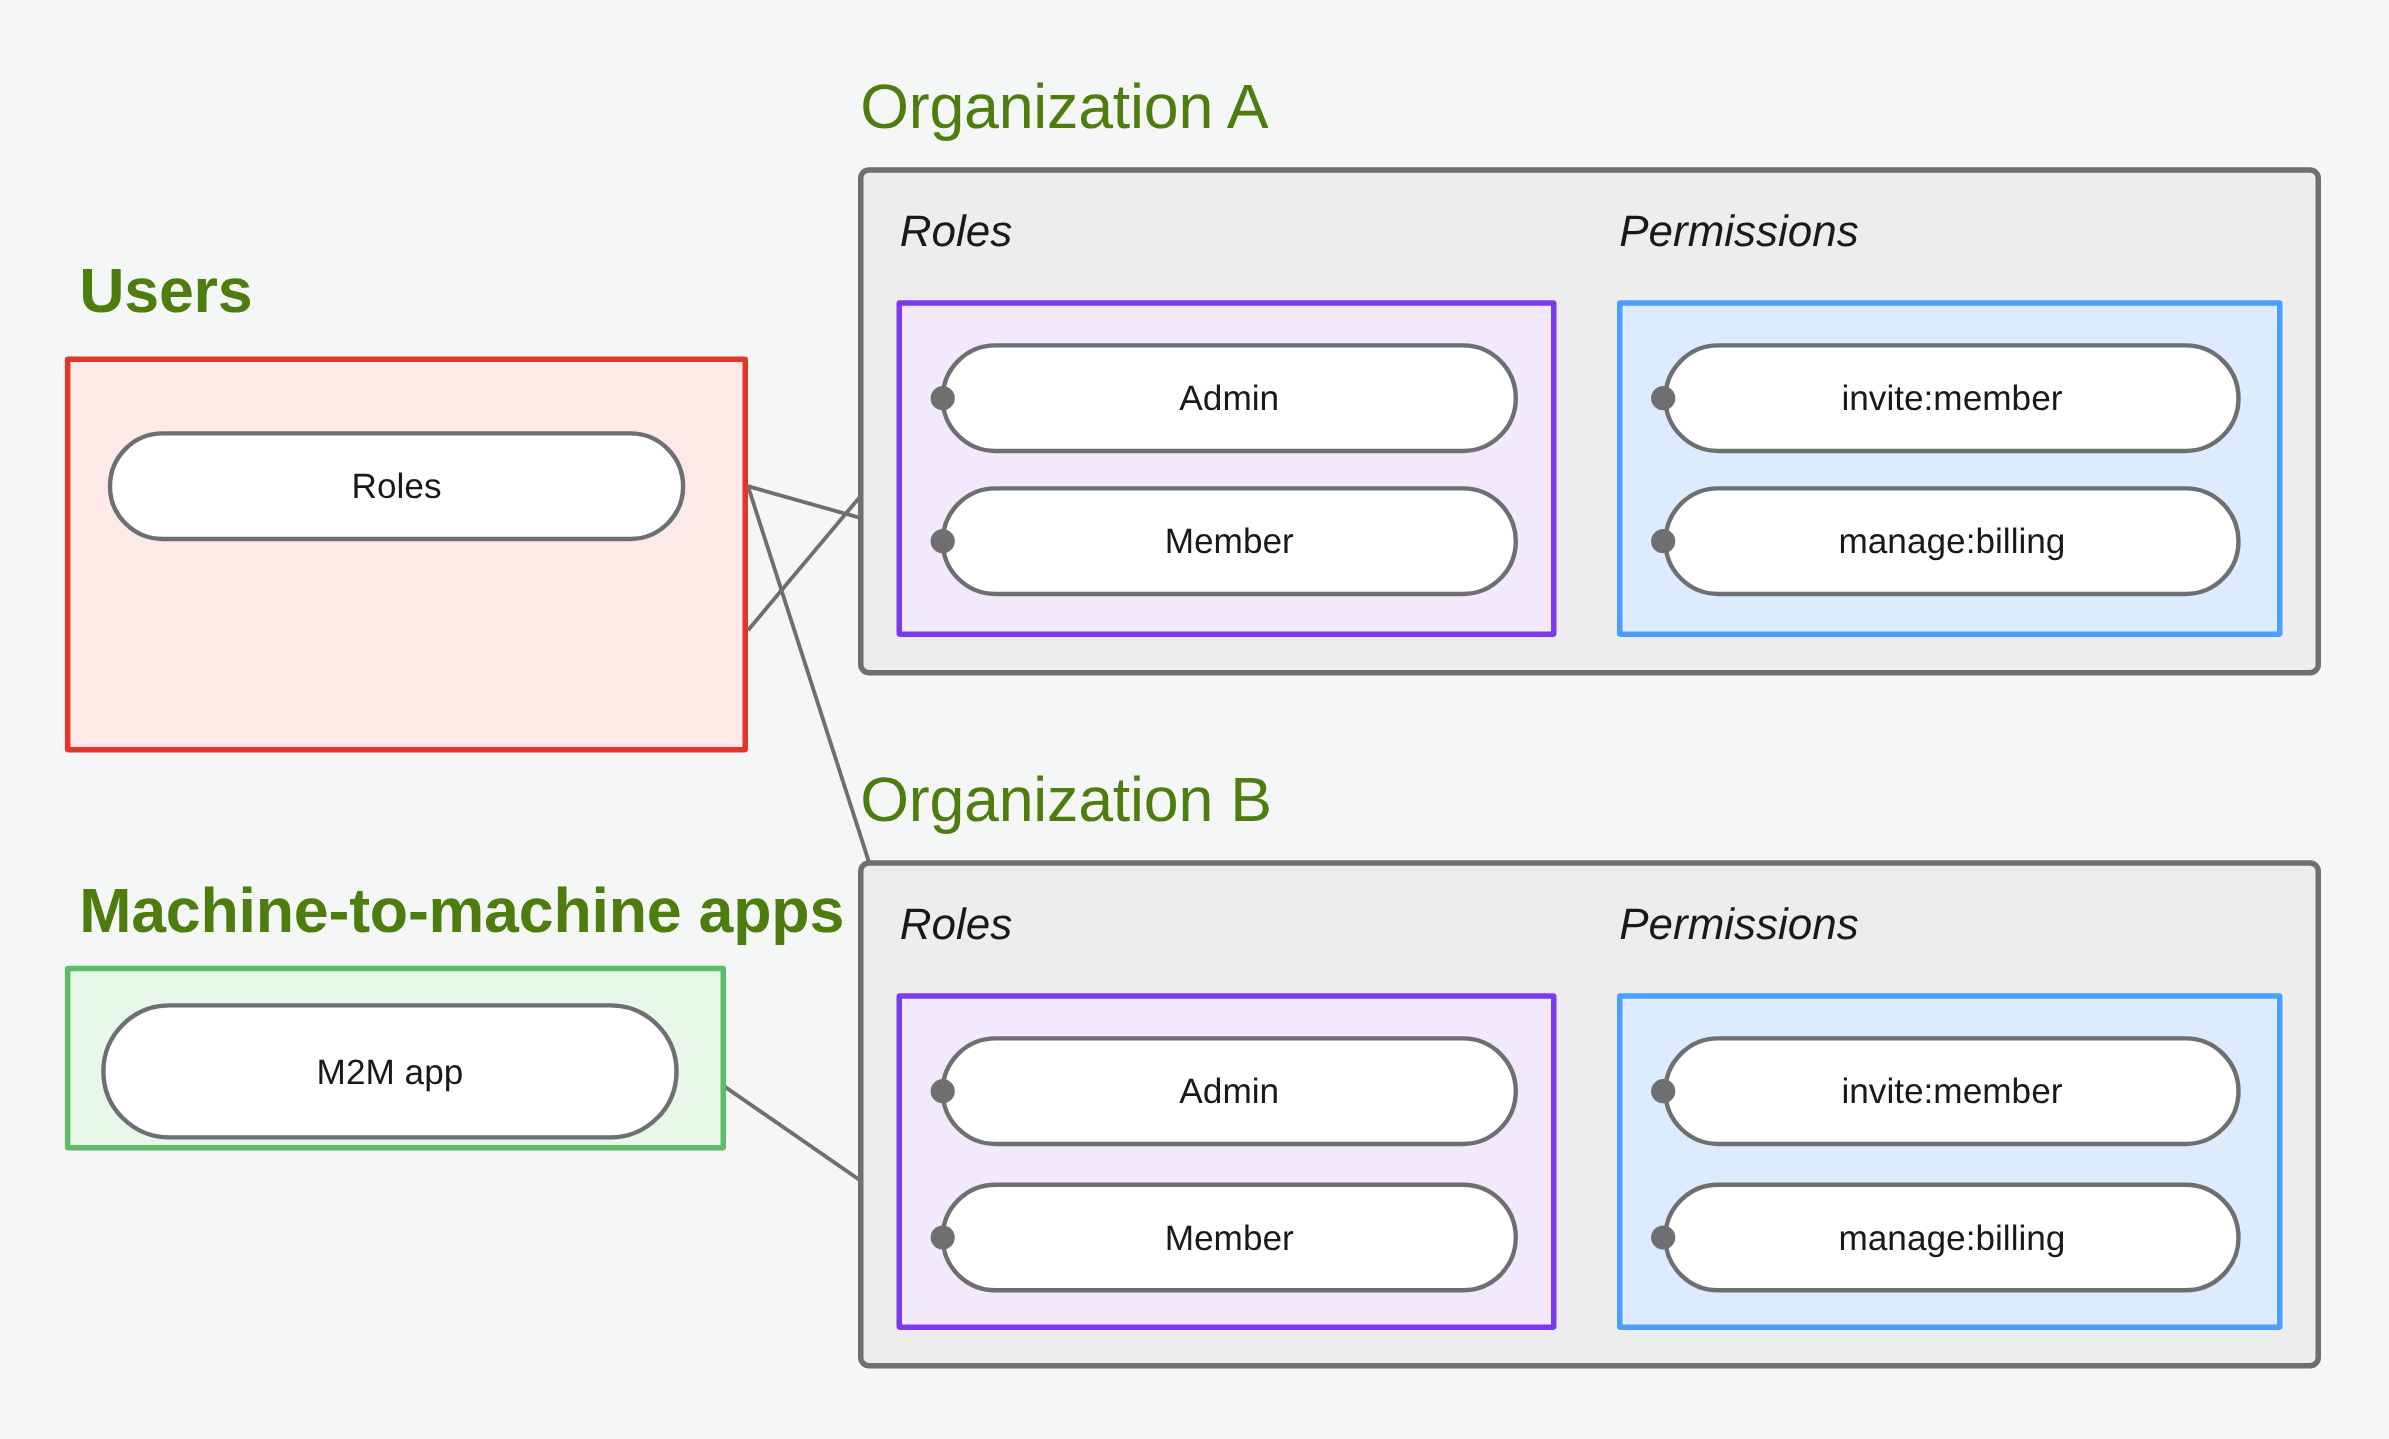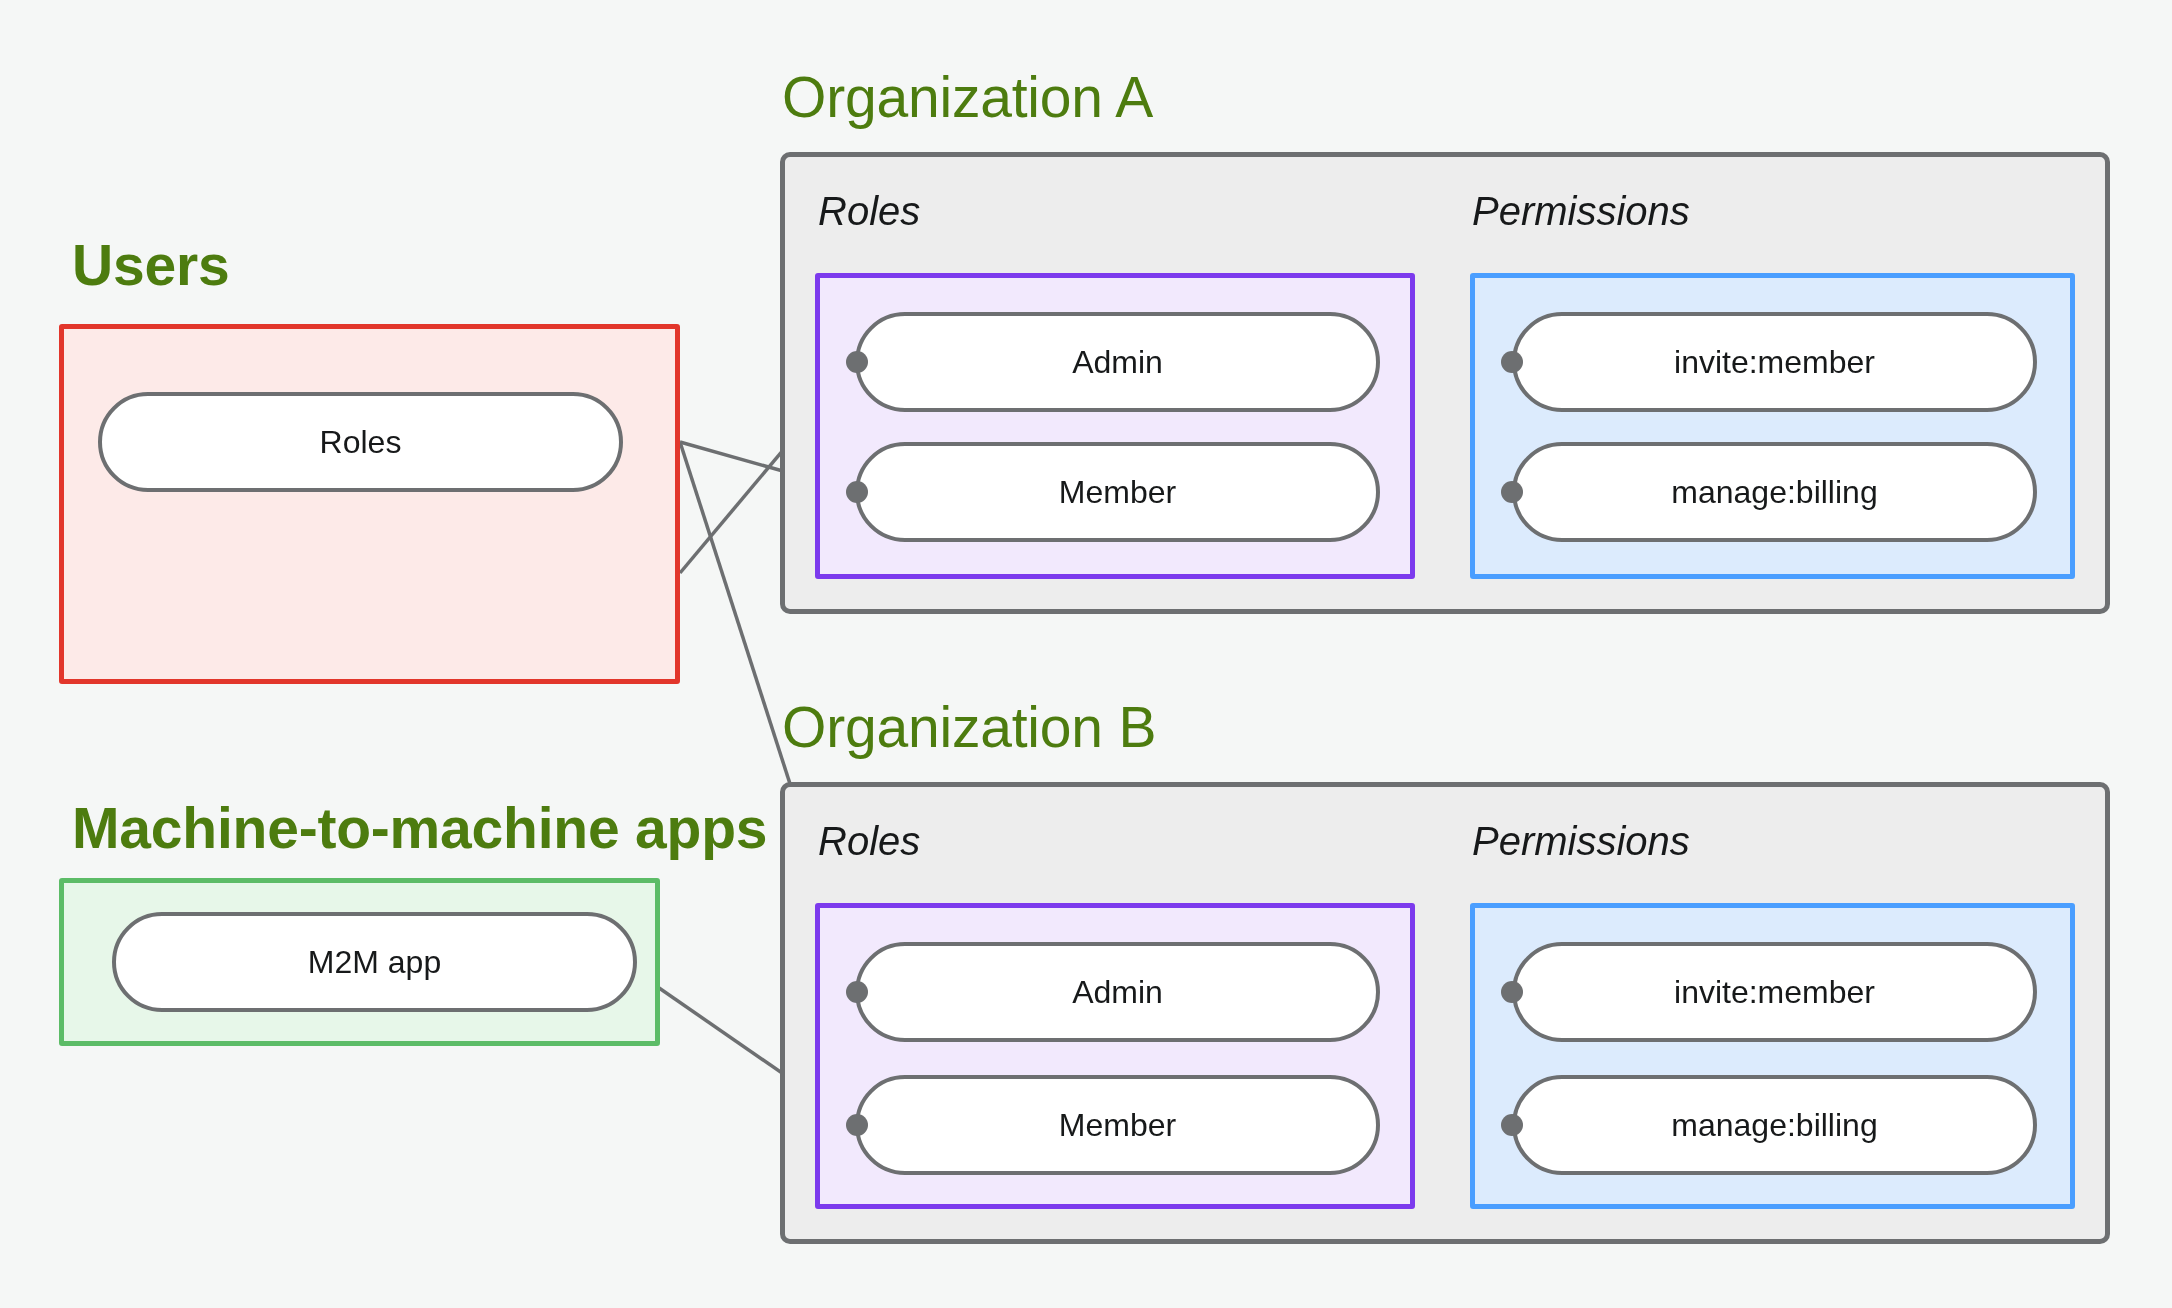--- a/index.html
+++ b/index.html
@@ -123,21 +123,21 @@
 
   <div class="pill" style="left:98px; top:392px; width:525px; height:100px;">
     <span>Roles</span>
   </div>
 
 
   <div class="heading bold" style="left:59px; top:795px;">Machine-to-machine apps</div>
 
   <div class="groupbox green" style="left:59px; top:878px; width:601px; height:168px;"></div>
 
-  <div class="pill" style="left:112px; top:912px; width:525px; height:100px;text-align:right;">
+  <div class="pill" style="left:92px; top:912px; width:525px; height:124px;text-align:right;">
     <span>M2M app</span>
   </div>
 
   <div class="heading" style="left:782px; top:64px;">Organization A</div>
 
   <div class="orgbox" style="left:780px; top:152px; width:1330px; height:462px;"></div>
 
   <div class="panel-label" style="left:818px; top:189px;">Roles</div>
   <div class="panel-label" style="left:1472px; top:189px;">Permissions</div>
 

